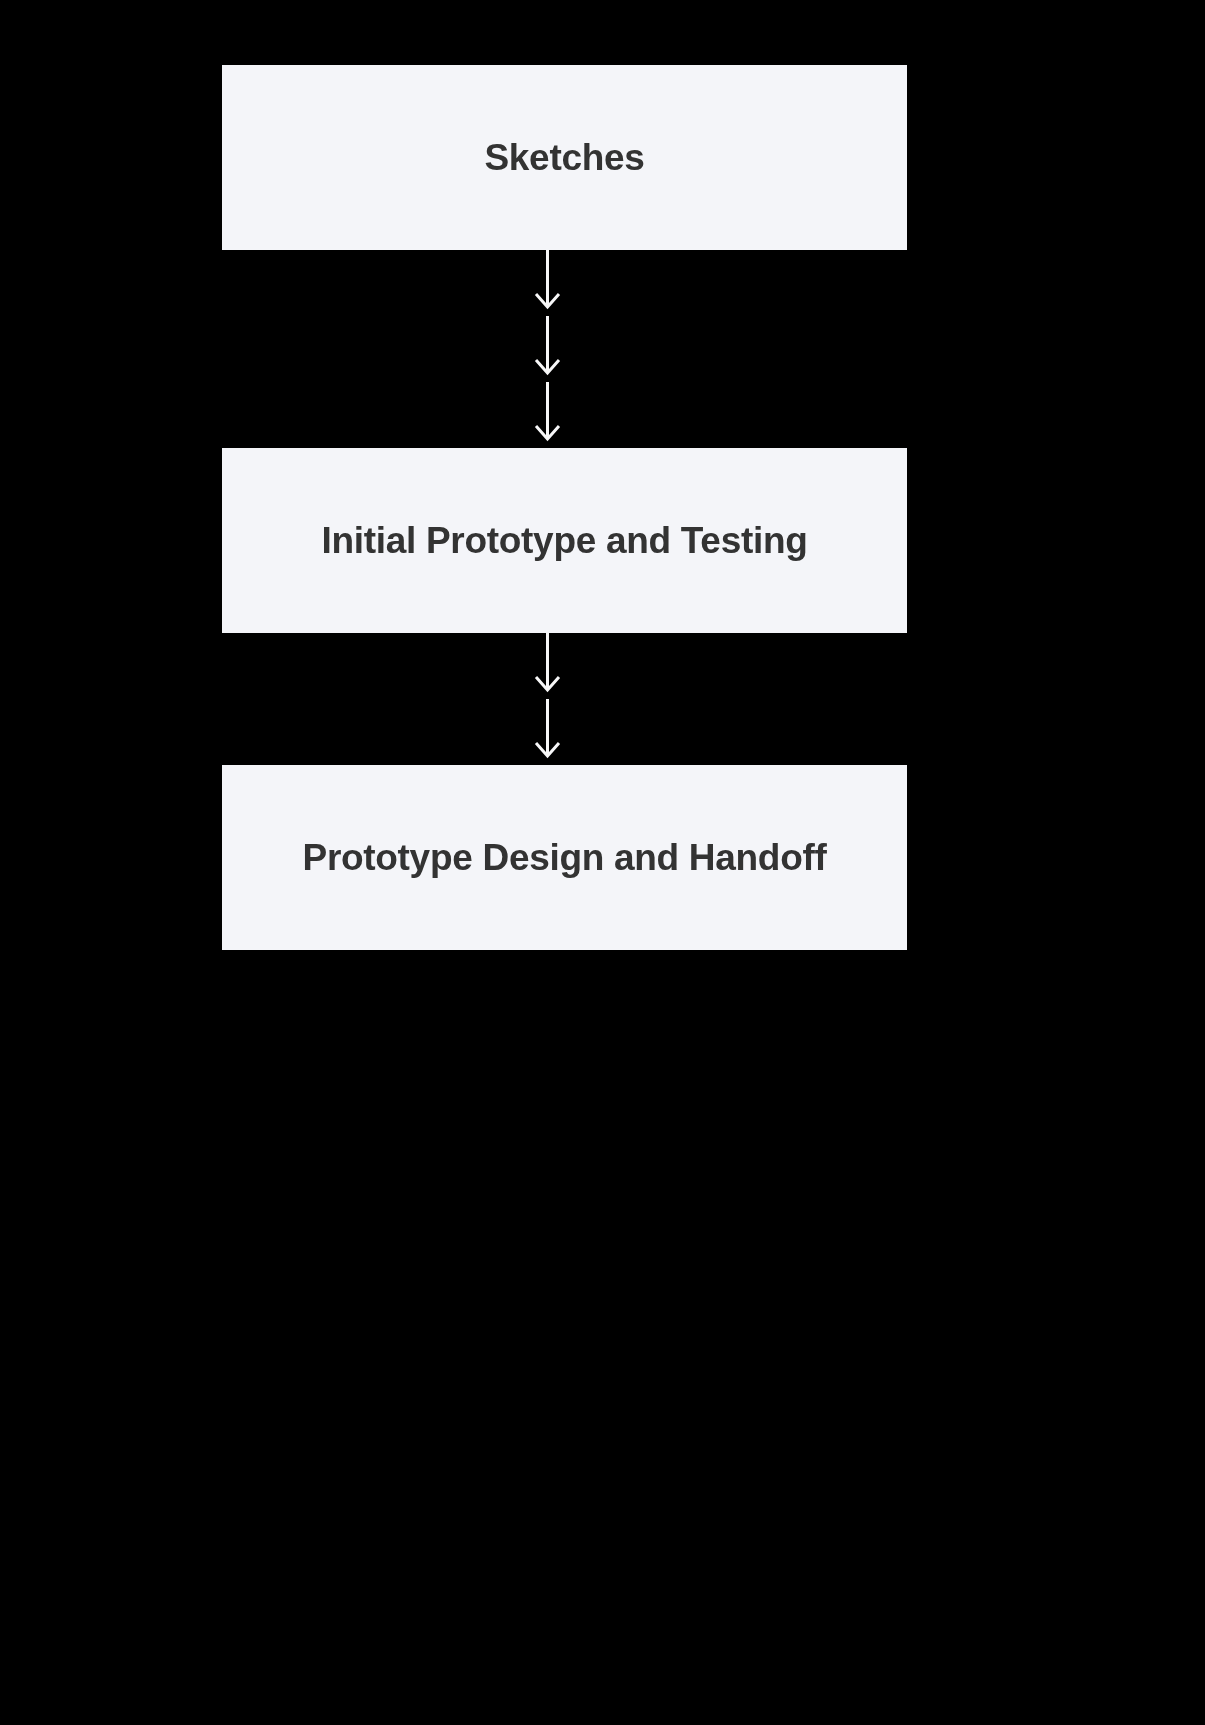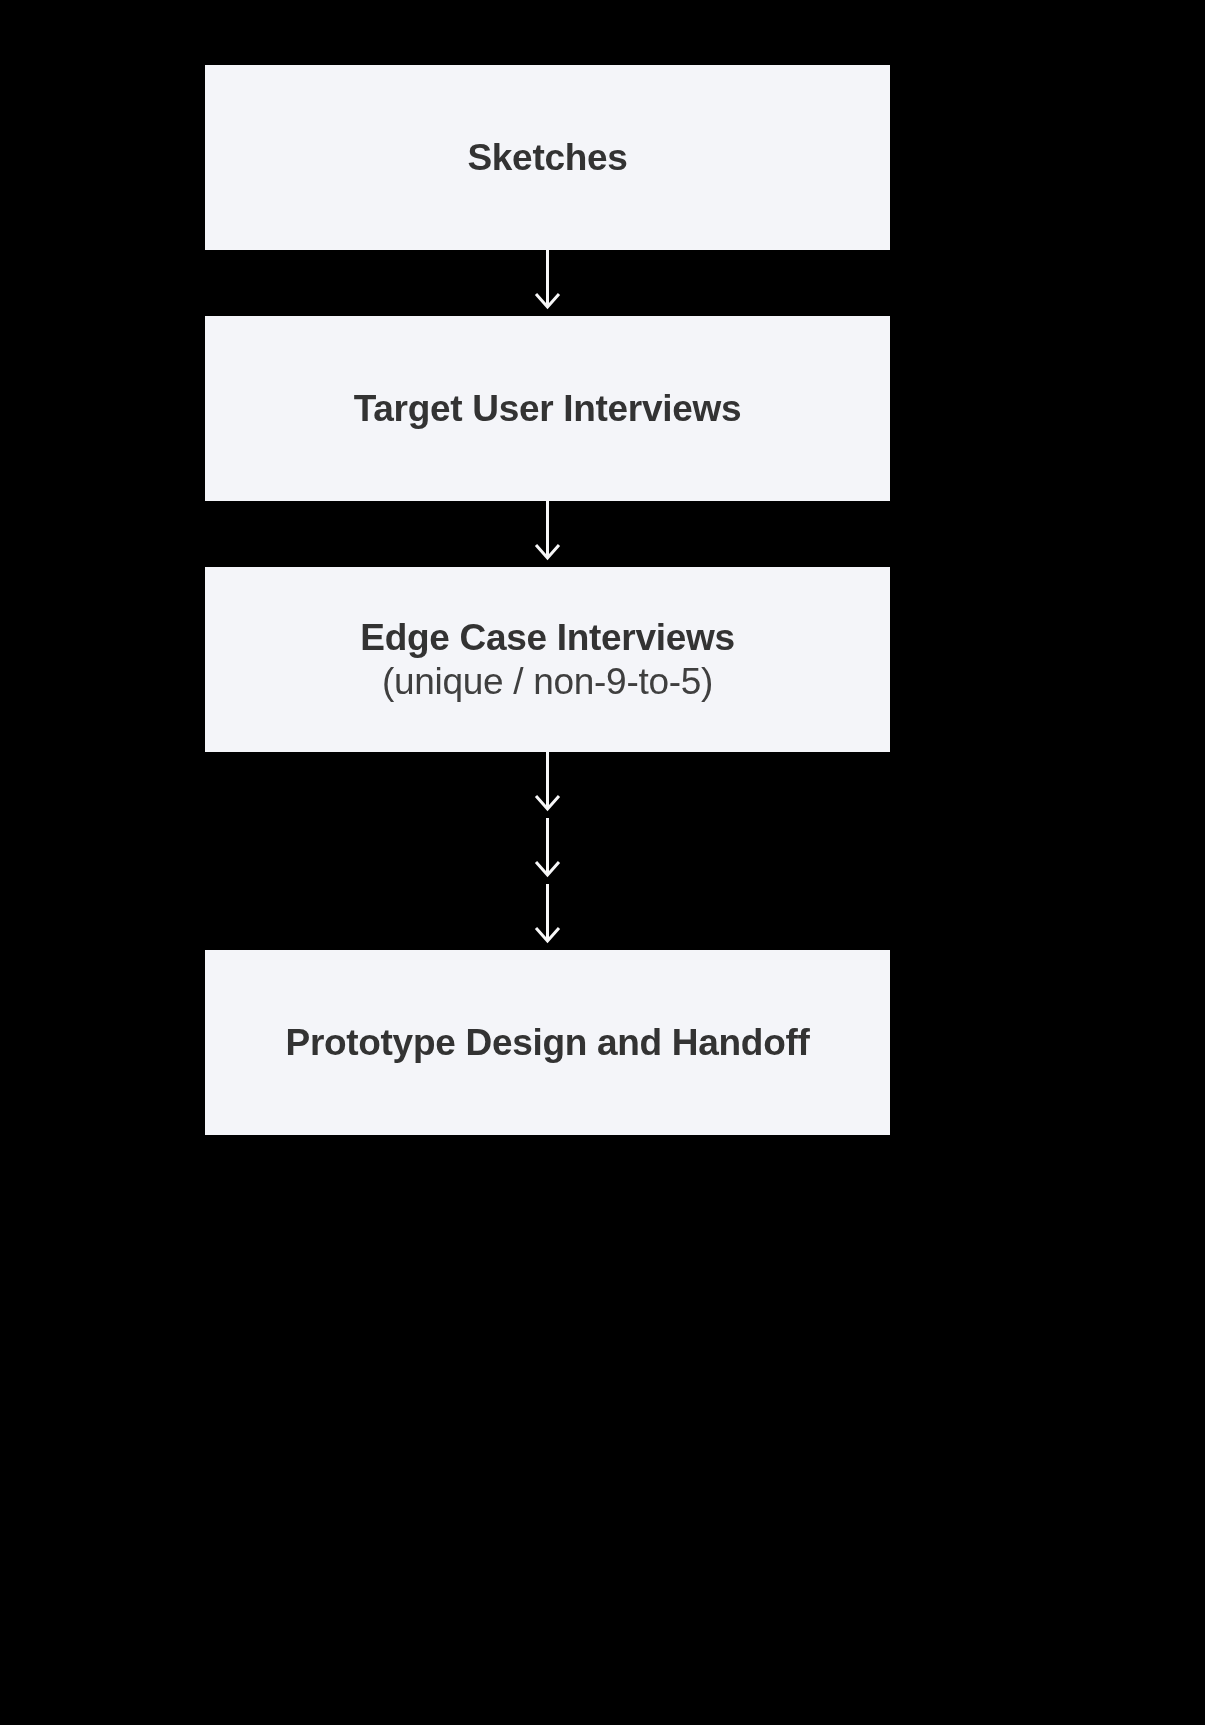--- a/index.html
+++ b/index.html
@@ -37,20 +37,21 @@
     height: 185px;
     background: #f4f5f9;
     border: 1px solid #f4f5f9;
     border-radius: 0;
     display: flex;
     flex-direction: column;
     align-items: center;
     justify-content: center;
     text-align: center;
     padding: 8px 14px;
+    margin-left: 17px;
   }
 
   .node-title {
     font-size: 37px;
     font-weight: bold;
     color: #333333;
     line-height: 1.12;
     letter-spacing: -0.3px;
     white-space: nowrap;
   }
@@ -106,44 +107,40 @@
 
     </div>
 
     <div class="connector">
       <svg width="685" height="66" viewBox="0 0 685 66" xmlns="http://www.w3.org/2000/svg">
         <line class="arrow-line" x1="342.5" y1="0" x2="342.5" y2="55"></line>
         <polyline class="arrow-head" points="331,44 342.5,57 354,44"></polyline>
       </svg>
     </div>
 
-    <div class="node">
-      <div class="node-title">Target User Interviews</div>
 
+    <div class="connector">
+      <svg width="685" height="66" viewBox="0 0 685 66" xmlns="http://www.w3.org/2000/svg">
+        <line class="arrow-line" x1="342.5" y1="0" x2="342.5" y2="55"></line>
+        <polyline class="arrow-head" points="331,44 342.5,57 354,44"></polyline>
+      </svg>
     </div>
+
 
     <div class="connector">
       <svg width="685" height="66" viewBox="0 0 685 66" xmlns="http://www.w3.org/2000/svg">
         <line class="arrow-line" x1="342.5" y1="0" x2="342.5" y2="55"></line>
         <polyline class="arrow-head" points="331,44 342.5,57 354,44"></polyline>
       </svg>
     </div>
 
     <div class="node">
-      <div class="node-title">Edge Case Interviews</div>
-      <div class="node-subtitle">(unique / non-9-to-5)</div>
+      <div class="node-title">Initial Prototype and Testing</div>
+
     </div>
-
-    <div class="connector">
-      <svg width="685" height="66" viewBox="0 0 685 66" xmlns="http://www.w3.org/2000/svg">
-        <line class="arrow-line" x1="342.5" y1="0" x2="342.5" y2="55"></line>
-        <polyline class="arrow-head" points="331,44 342.5,57 354,44"></polyline>
-      </svg>
-    </div>
-
 
     <div class="connector">
       <svg width="685" height="66" viewBox="0 0 685 66" xmlns="http://www.w3.org/2000/svg">
         <line class="arrow-line" x1="342.5" y1="0" x2="342.5" y2="55"></line>
         <polyline class="arrow-head" points="331,44 342.5,57 354,44"></polyline>
       </svg>
     </div>
 
 
     <div class="connector">

